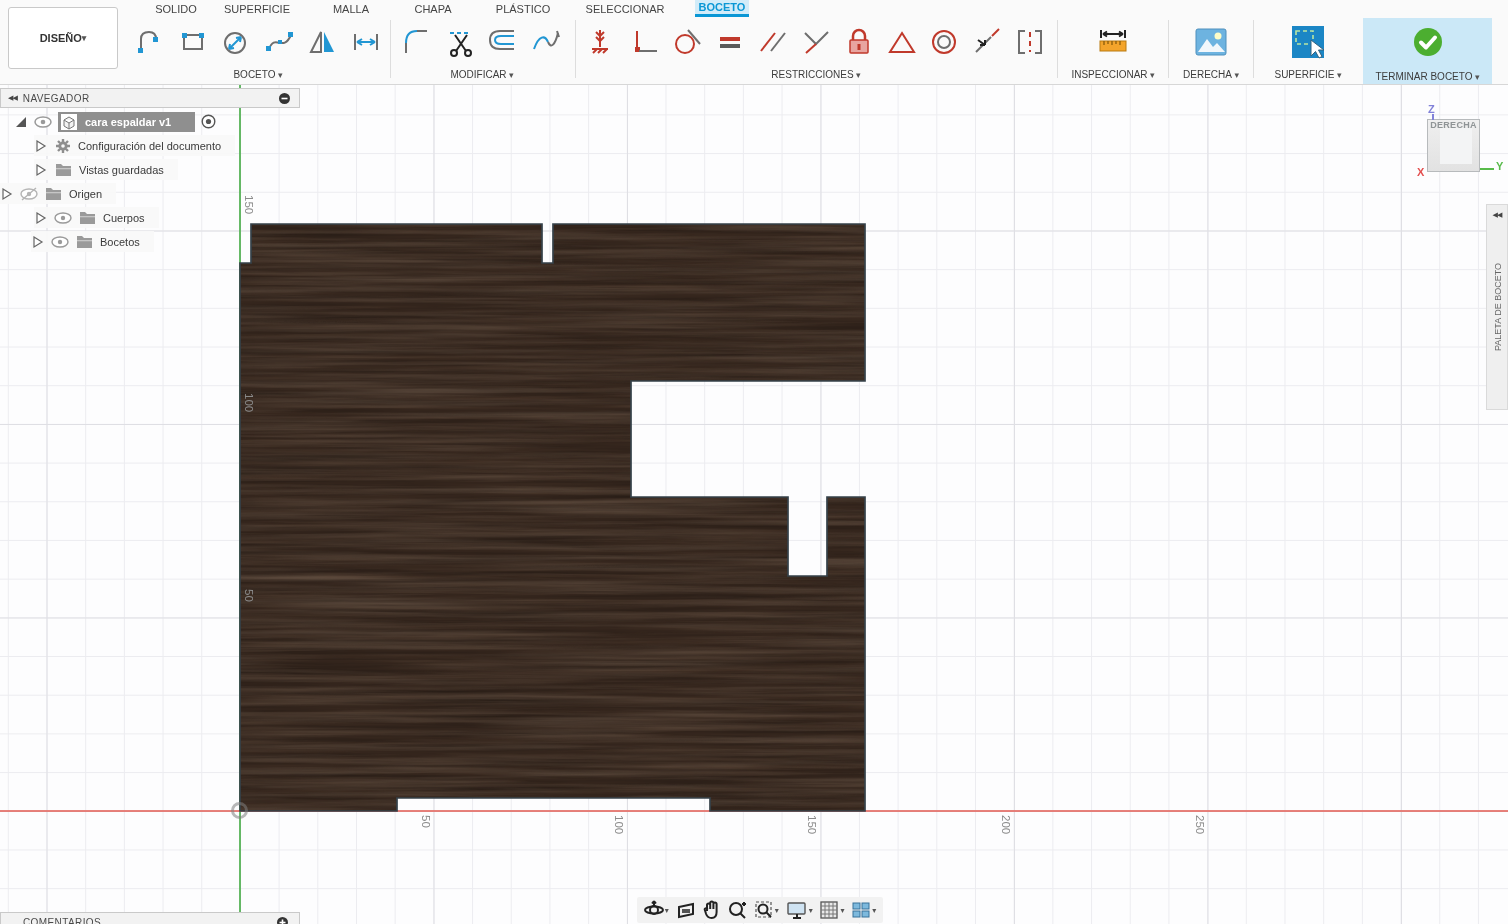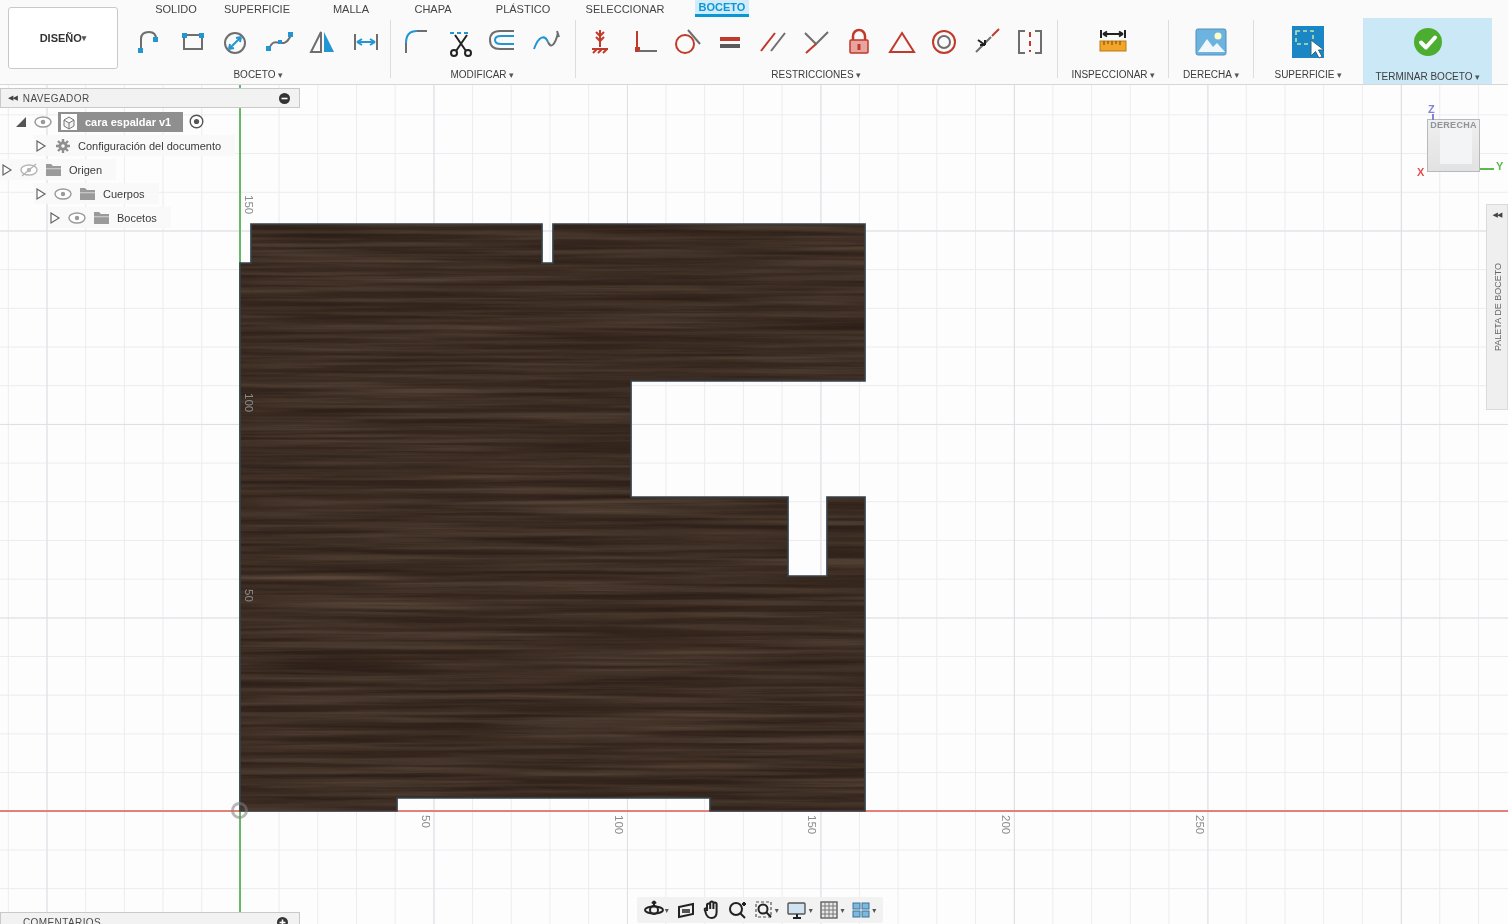--- a/index.html
+++ b/index.html
@@ -39,21 +39,21 @@
 
   
   #navigator { left:0; top:88px; width:300px; z-index:50; }
   .panelhdr { height:20px; background:#f2f2f2; border:1px solid #c9c9c9; display:flex; align-items:center;
     font-size:10px; color:#4a4a4a; letter-spacing:.4px; }
   .chev { font-size:7px; color:#444; margin:0 6px 0 7px; letter-spacing:-1px; }
   .hdrspring { flex:1; }
   .navrow { display:flex; align-items:center; margin-top:3px; height:21px; }
   .rowstrip { display:inline-flex; align-items:center; background:rgba(249,249,249,.92); height:21px; padding-right:14px; }
   .navlabel { font-size:11px; color:#3a3a3a; margin-left:7px; white-space:nowrap; }
-  #rootstrip { background:#8f8f8f; height:20px; display:inline-flex; align-items:center; padding:0 12px 0 2px; }
+  #rootstrip { background:#8f8f8f; height:20px; display:inline-flex; align-items:center; padding:0 24px 0 2px; }
   #rootstrip .navlabel { color:#fff; font-weight:bold; }
   .mi { flex:none; }
 
   
   #viewcube { left:1427px; top:119px; width:53px; height:53px; background:linear-gradient(#efefef,#e2e2e2);
     border:1px solid #b7babc; z-index:30; display:flex; align-items:flex-start; justify-content:center; }
   #viewcube .inner { position:absolute; left:12px; top:8px; width:32px; height:36px; background:#f3f4f5; }
   #viewcube .face { position:relative; font-size:9px; font-weight:bold; color:#8f9496; letter-spacing:.3px; }
   .axlbl { position:absolute; font-size:11px; font-weight:bold; z-index:31; }
 
@@ -375,20 +375,32 @@
           <circle cx="8" cy="8" r="4.6" fill="#8e8e8e"></circle>
           <circle cx="8" cy="8" r="1.8" fill="#f8f8f8"></circle>
           <g stroke="#8e8e8e" stroke-width="2.4">
             <path d="M8 1 V4 M8 12 V15 M1 8 H4 M12 8 H15 M3 3 L5 5 M11 11 L13 13 M13 3 L11 5 M5 11 L3 13"></path>
           </g>
         </svg>
       <span class="navlabel">Configuración del documento</span>
     </span>
   </div>
 
+  <div class="navrow" style="padding-left:34px">
+    <span class="rowstrip">
+      <svg class="mi" width="13" height="16">
+          <polygon points="3,3 11,8 3,13" fill="#fff" stroke="#666" stroke-width="1.2"></polygon>
+        </svg>
+      <svg class="mi" width="17" height="14" style="margin-left:8px">
+          <path d="M1 4 L1 13 L16 13 L16 3 L8 3 L6 1 L1 1 Z" fill="#9a9a9a"></path>
+          <rect x="1" y="5" width="15" height="1.3" fill="#c6c6c6"></rect>
+        </svg>
+      <span class="navlabel">Vistas guardadas</span>
+    </span>
+  </div>
 
   <div class="navrow" style="">
     <span class="rowstrip">
       <svg class="mi" width="13" height="16">
           <polygon points="3,3 11,8 3,13" fill="#fff" stroke="#666" stroke-width="1.2"></polygon>
         </svg>
       <svg class="mi" width="18" height="14" style="margin-left:7px">
           <ellipse cx="9" cy="7" rx="8" ry="5" fill="#fff" stroke="#b5b5b5" stroke-width="1.4"></ellipse>
           <circle cx="9" cy="7" r="2.2" fill="#b5b5b5"></circle>
           <path d="M2 13 L16 1" stroke="#b5b5b5" stroke-width="1.4"></path>
@@ -411,21 +423,21 @@
           <circle cx="9" cy="7" r="2.2" fill="#9a9a9a"></circle>
         </svg>
       <svg class="mi" width="17" height="14" style="margin-left:7px">
           <path d="M1 4 L1 13 L16 13 L16 3 L8 3 L6 1 L1 1 Z" fill="#9a9a9a"></path>
           <rect x="1" y="5" width="15" height="1.3" fill="#c6c6c6"></rect>
         </svg>
       <span class="navlabel">Cuerpos</span>
     </span>
   </div>
 
-  <div class="navrow" style="padding-left:48px">
+  <div class="navrow" style="padding-left:31px">
     <span class="rowstrip">
       <svg class="mi" width="13" height="16">
           <polygon points="3,3 11,8 3,13" fill="#fff" stroke="#666" stroke-width="1.2"></polygon>
         </svg>
       <svg class="mi" width="18" height="14" style="margin-left:7px">
           <ellipse cx="9" cy="7" rx="8" ry="5" fill="#fff" stroke="#9a9a9a" stroke-width="1.4"></ellipse>
           <circle cx="9" cy="7" r="2.2" fill="#9a9a9a"></circle>
         </svg>
       <svg class="mi" width="17" height="14" style="margin-left:7px">
           <path d="M1 4 L1 13 L16 13 L16 3 L8 3 L6 1 L1 1 Z" fill="#9a9a9a"></path>

